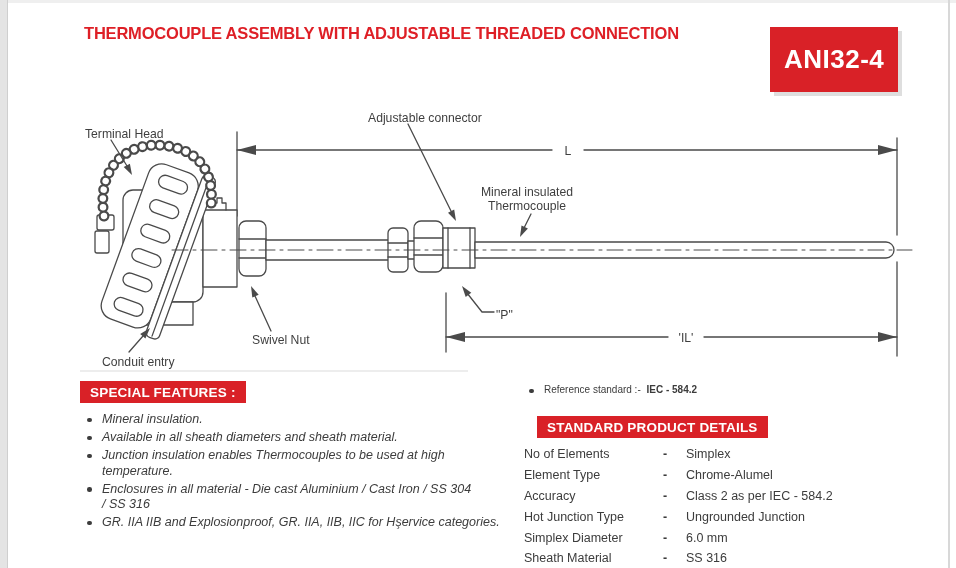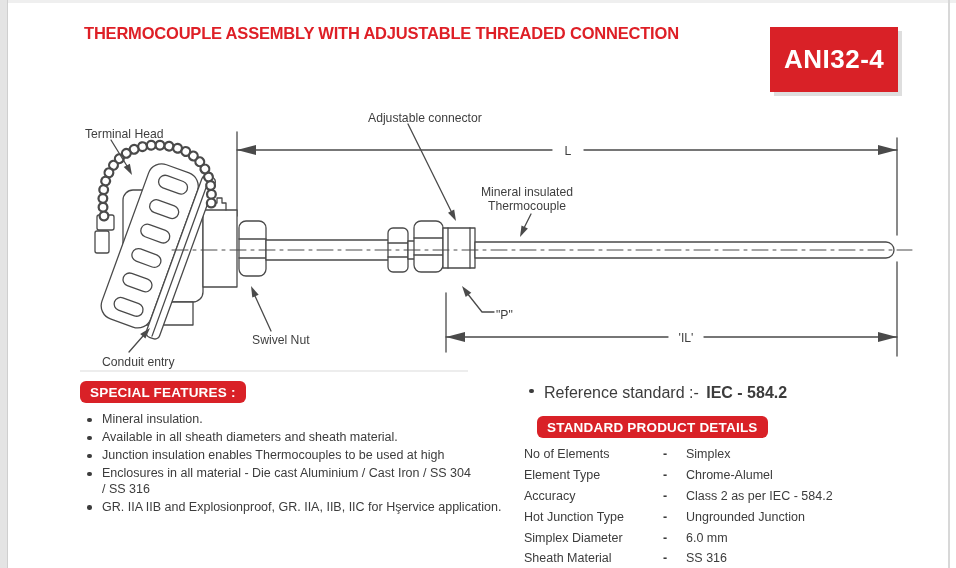--- a/index.html
+++ b/index.html
@@ -24,36 +24,35 @@
     padding:16px 14px;letter-spacing:0.5px;box-shadow:4px 4px 0 rgba(0,0,0,0.13);
   }
 
   .diagram{position:absolute;left:0;top:90px;width:956px;height:290px;}
   .diagram text{font-family:"Liberation Sans",sans-serif;font-size:12.2px;fill:#3f3f3f;stroke:none;}
 
   .red-heading{
     display:inline-block;background:#d92127;color:#ffffff;
     font-weight:bold;font-size:13.5px;padding:4px 10px 3px 10px;letter-spacing:0.2px;
     white-space:nowrap;
-    border-radius:6px;
   }
 
   .features{position:absolute;left:80px;top:381px;width:438px;color:#3c3c3c;}
-  .features ul{list-style:none;margin:9px 0 15px 0;padding:0;}
+  .features ul{list-style:none;margin:9px 0 15px 0;padding:0;font-style:italic;}
   .features li{
     position:relative;padding-left:22px;font-size:12.5px;line-height:15.5px;
     margin-bottom:2.5px;
   }
   .features li::before{
     content:"";position:absolute;left:7px;top:5.5px;width:4.5px;height:4.5px;
     border-radius:50%;background:#3c3c3c;
   }
   .features li .l2{display:block;}
 
-  .ref-line{position:absolute;left:524px;top:384px;font-size:16px;color:#3c3c3c;padding-left:20px;}
+  .ref-line{position:absolute;left:524px;top:384px;font-size:10px;color:#3c3c3c;padding-left:20px;}
   .ref-line::before{
     content:"";position:absolute;left:5px;top:4.5px;width:4.5px;height:4.5px;
     border-radius:50%;background:#3c3c3c;
   }
   .ref-line .bold{font-weight:bold;margin-left:3px;}
 
   .details-heading{position:absolute;left:524px;top:416px;padding-left:13px;}
   .details-table{position:absolute;left:524px;top:444px;width:420px;color:#3c3c3c;font-size:12.5px;}
   .details-row{display:grid;grid-template-columns:139px 23px auto;height:20.8px;align-items:center;}
   .details-row .dash{font-weight:bold;}
@@ -181,27 +180,28 @@
     <li>
       <span>Mineral insulation.</span>
       <span class="l2"></span>
     </li>
     <li>
       <span>Available in all sheath diameters and sheath material.</span>
       <span class="l2"></span>
     </li>
     <li>
       <span>Junction insulation enables Thermocouples to be used at high</span>
+      <span class="l2">temperature.</span>
     </li>
     <li>
       <span>Enclosures in all material - Die cast Aluminium / Cast Iron / SS 304</span>
       <span class="l2">/ SS 316</span>
     </li>
     <li>
-      <span class="l2">GR. IIA IIB and Explosionproof, GR. IIA, IIB, IIC for Hşervice application.</span>
+      <span class="l2">GR. IIA IIB and Explosionproof, GR. IIA, IIB, IIC for Hşervice categories.</span>
     </li>
   </ul>
 </div>
 
 <div class="ref-line">
   <span>Reference standard :-</span>
   <span class="bold">IEC - 584.2</span>
 </div>
 
 <div class="details-heading">

